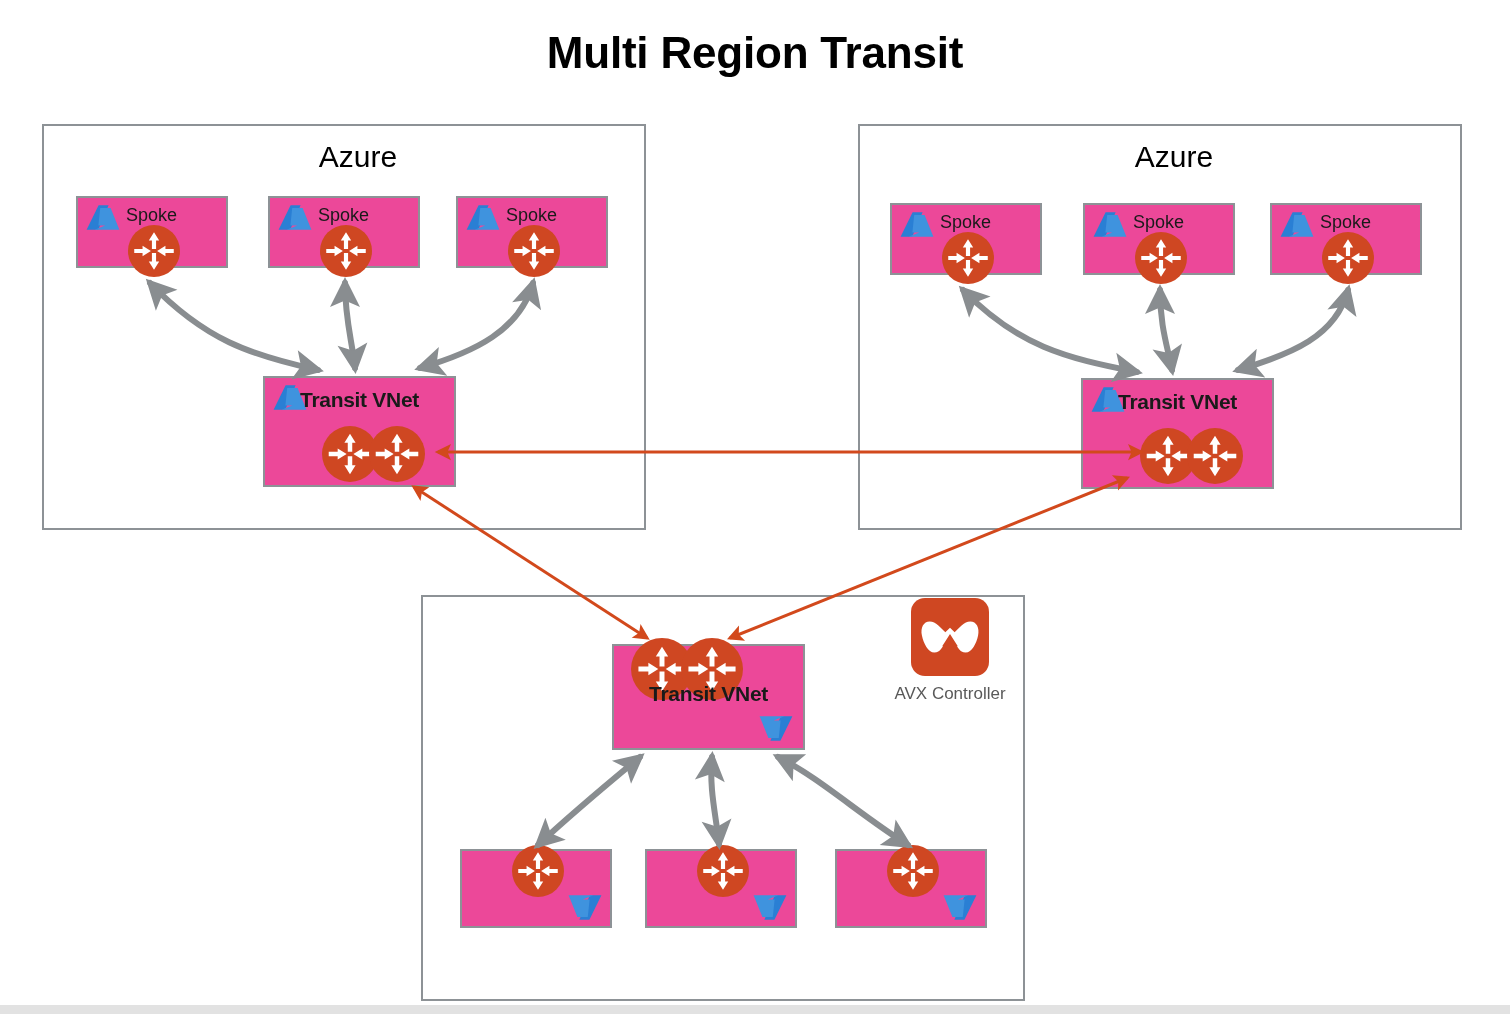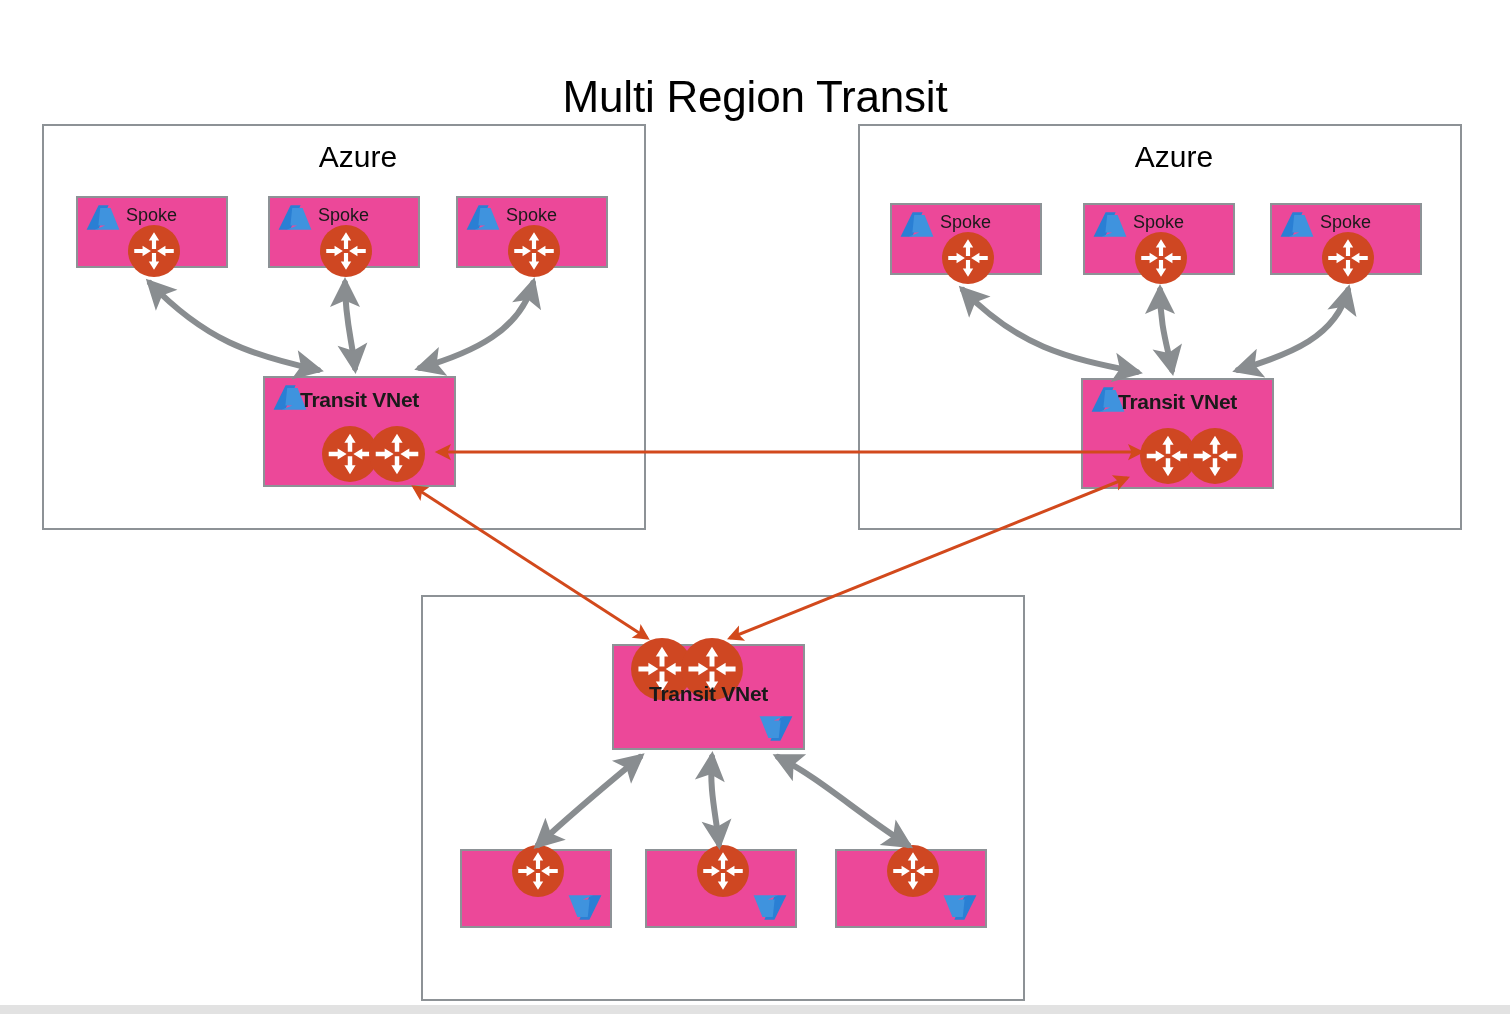--- a/index.html
+++ b/index.html
@@ -16,24 +16,23 @@
     overflow: hidden;
   }
 
   
   .page-title {
     position: absolute;
     left: 0; top: 28px;
     width: 1510px;
     text-align: center;
     font-size: 44px;
-    font-weight: 400;
+    font-weight: 700;
     color: #000000;
     letter-spacing: -0.2px;
-    margin-top: 44px;
   }
 
   
   .region {
     position: absolute;
     border: 2.5px solid #8d9296;
     background: transparent;
   }
   .region-title {
     position: absolute;
@@ -259,20 +258,28 @@
       </svg>
     <svg class="router" style="left:67px; top:-8px; width:62px; height:62px;">
         <use href="#sym-router"></use>
       </svg>
     <div class="node-label transit-label-bottom">Transit VNet</div>
     <svg class="azure-logo flip" style="right:10px; bottom:6px; width:34px; height:27px;">
         <use href="#sym-azure"></use>
       </svg>
   </div>
 
+  <div class="avx-wrap" style="left:870px; top:598px; width:160px;">
+    <div class="avx-tile">
+      <svg viewBox="0 0 100 100" style="position:absolute;left:0;top:0;width:78px;height:78px;">
+          <use href="#sym-aviatrix"></use>
+        </svg>
+    </div>
+    <div class="avx-caption">AVX Controller</div>
+  </div>
 
   <div class="node-box" style="left:460px; top:849px; width:152px; height:79px;">
     <svg class="router" style="left:50px; top:-6px; width:52px; height:52px;">
         <use href="#sym-router"></use>
       </svg>
     <svg class="azure-logo flip" style="right:8px; bottom:5px; width:34px; height:27px;">
         <use href="#sym-azure"></use>
       </svg>
   </div>
 

